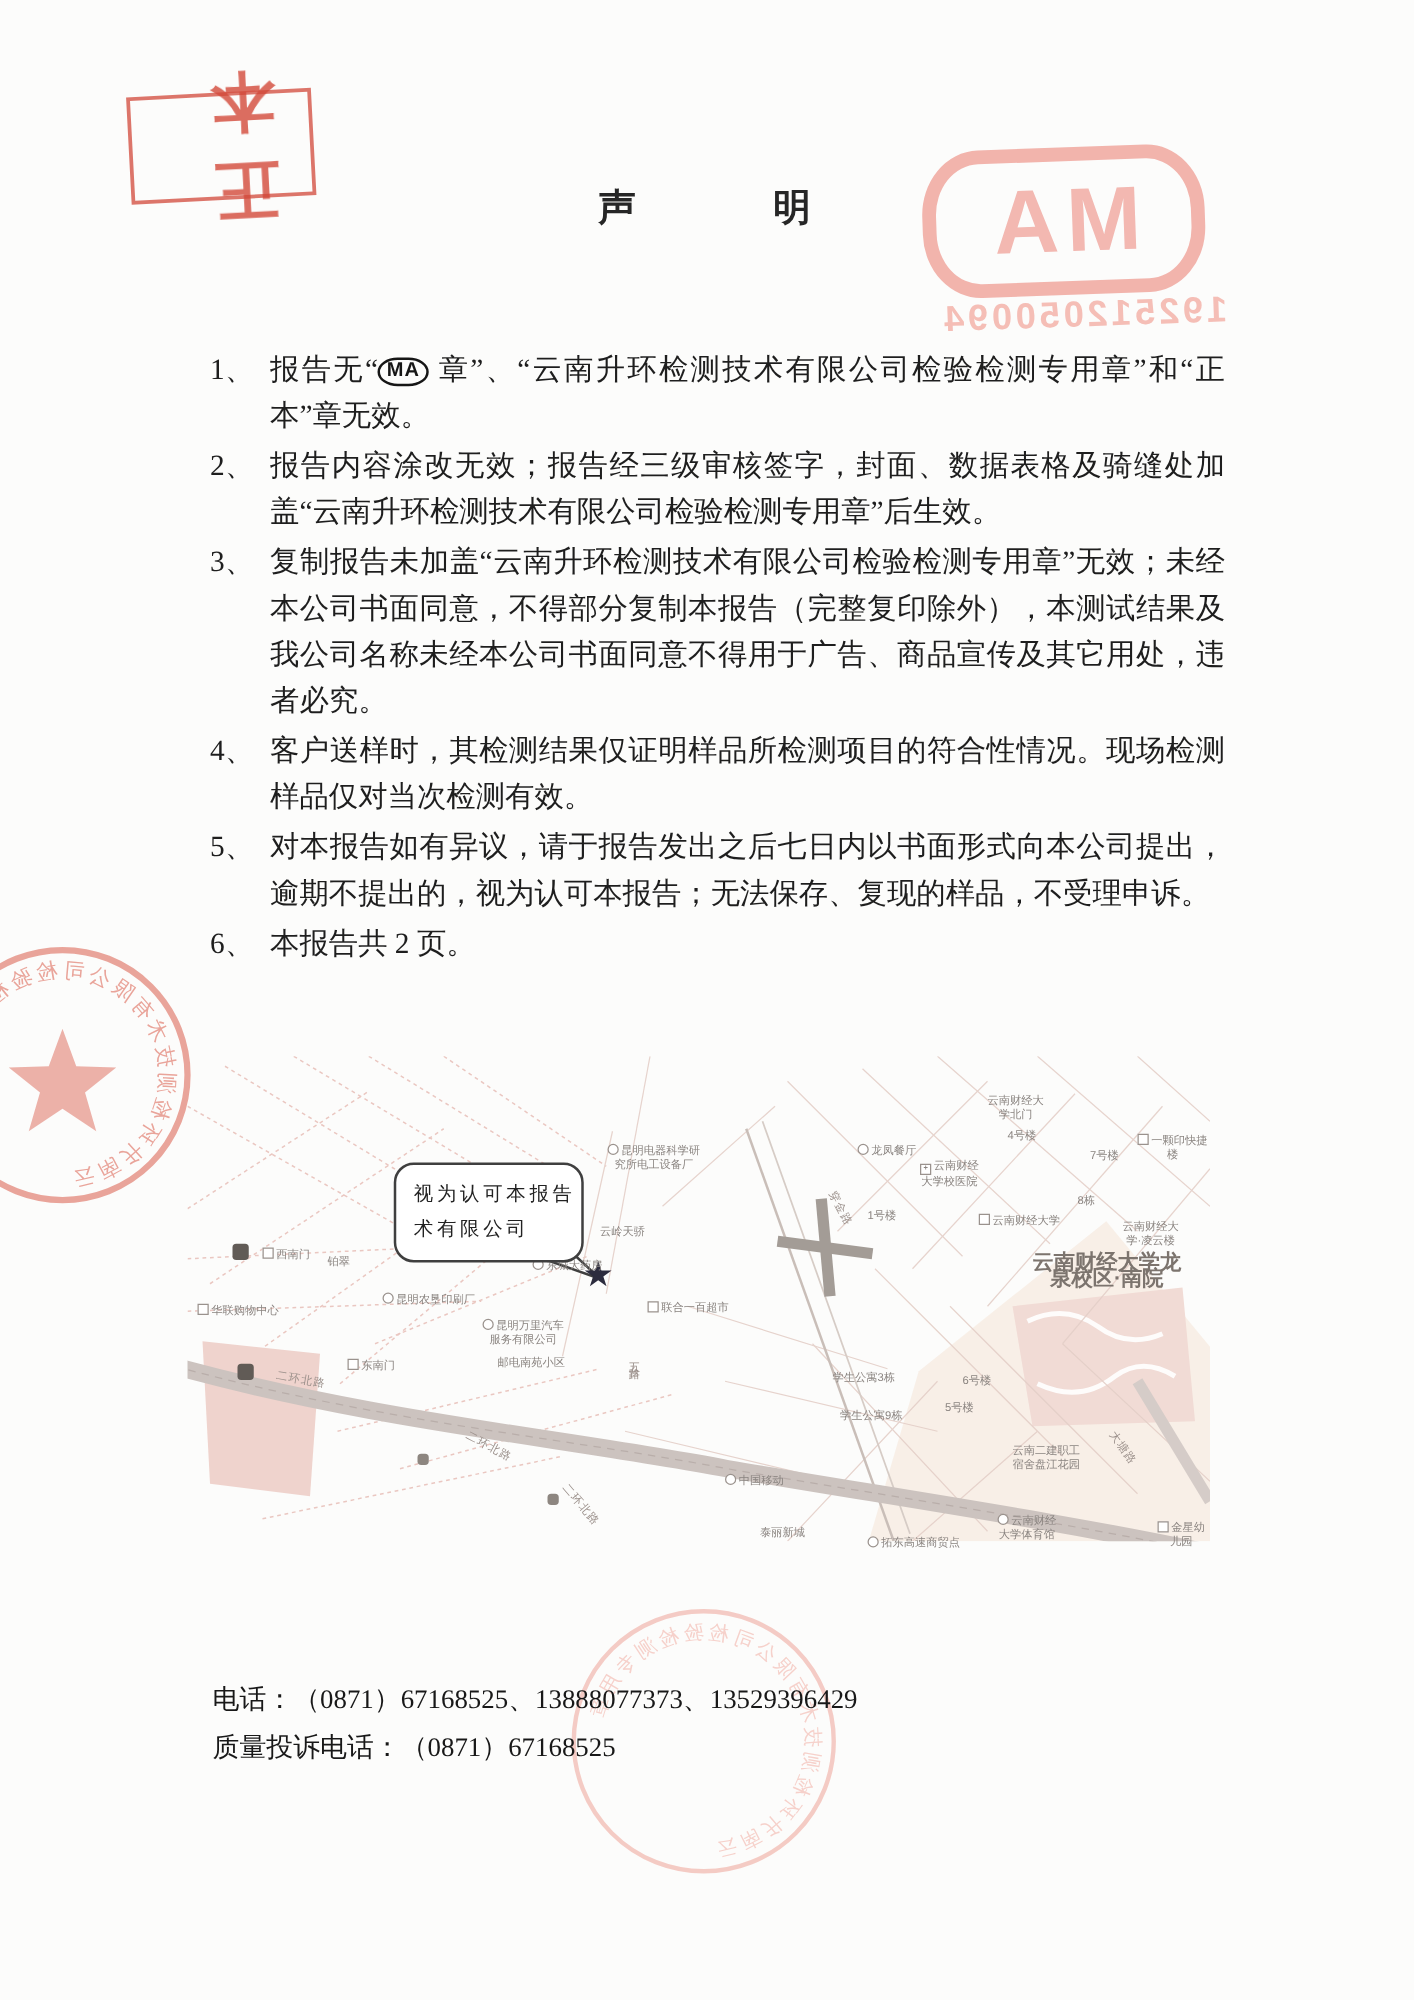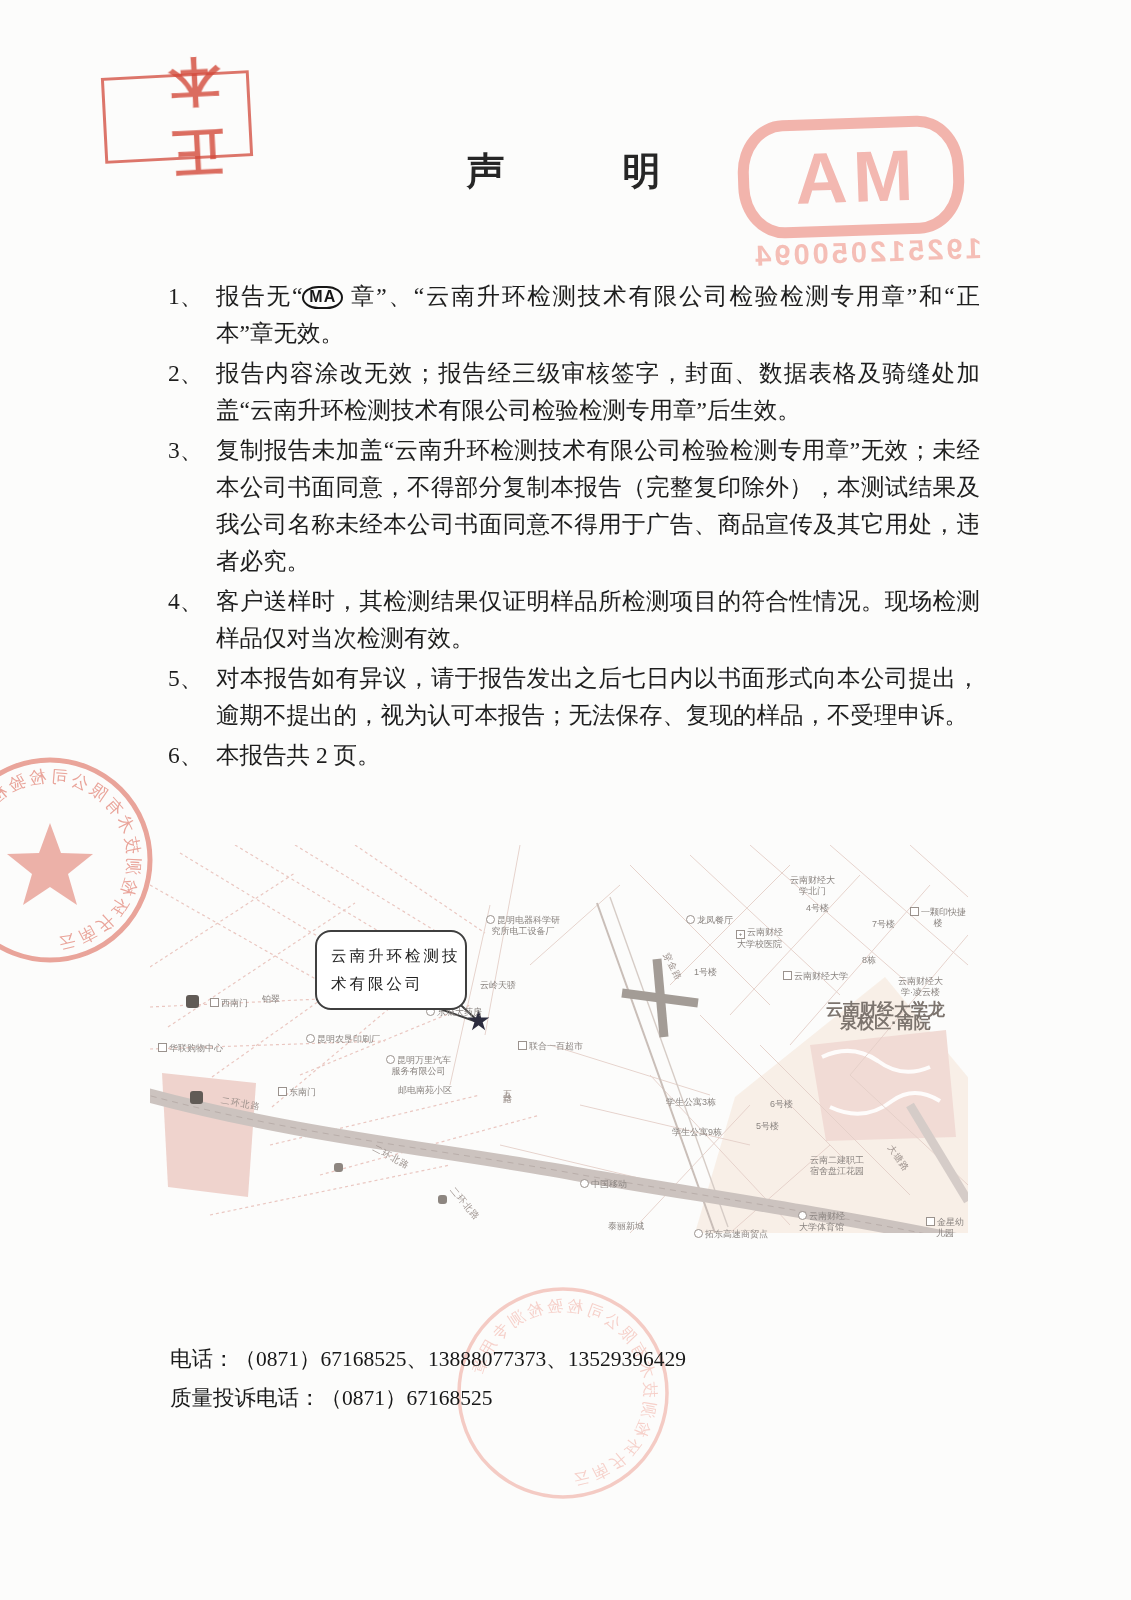--- a/index.html
+++ b/index.html
@@ -20,21 +20,21 @@
   .stamp-cma span { font-family:"Liberation Sans",sans-serif; font-weight:bold;
     font-size:72px; letter-spacing:6px; color:rgba(233,116,104,.5); }
   .stamp-cma-num { position:absolute; left:742px; top:236px; width:250px; text-align:center;
     transform:rotate(-2deg) scaleX(-1); font-family:"Liberation Sans",sans-serif;
     font-size:29px; letter-spacing:3px; color:rgba(238,138,126,.55); font-weight:bold; }
 
   .stamp-svg { position:absolute; }
 
   
   .doc-title { position:absolute; left:0; top:146px; width:100%; text-align:center;
-    font-size:38px; font-weight:bold; letter-spacing:40px; padding-left:36px; color:#262626; }
+    font-size:30px; font-weight:bold; letter-spacing:40px; padding-left:36px; color:#262626; }
 
   .statement { position:absolute; left:168px; top:278px; width:812px; font-size:23.5px; }
   .st-item { display:flex; margin-bottom:3px; }
   .st-num { width:48px; flex:0 0 48px; line-height:37px; }
   .st-text { flex:1; line-height:37px; text-align:justify; }
   .cma-badge { display:inline-block; border:2.5px solid #161616; border-radius:46%/58%;
     padding:0 5px 1px 5px; font-family:"Liberation Sans",sans-serif; font-weight:bold;
     font-size:16px; line-height:18px; vertical-align:2px; letter-spacing:1px; color:#161616; }
 
   
@@ -178,34 +178,34 @@
       <path d="M760,260 L818,356" stroke="#d5ccc8" stroke-width="9" fill="none"></path>
 
       <g stroke="#a39c96" stroke-width="9">
         <path d="M472,148 L548,158"></path>
           <path d="M507,114 L514,192"></path>
       </g>
 
       <polygon class="callout-tail" points="256,152 300,150 330,178" fill="#ffffff" stroke="#3f3f3f" stroke-width="2"></polygon>
     </svg>
 
-    <div class="callout">云南升环检测技
+    <div class="callout">视为认可本报告
 术有限公司</div>
 
     <div class="map-star" id="map-star" style="left: 316px; top: 162px;">★</div>
 
   <div class="map-label" style="left: 336px; top: 70px;"><span class="mini-icon circle"></span>昆明电器科学研
 究所电工设备厂</div>
       <div class="map-label" style="left: 330px; top: 122px; margin-top: 13px;">云岭天骄</div>
       <div class="map-label" style="left: 276px; top: 162px;"><span class="mini-icon circle"></span>东城大药房</div>
       <div class="map-label" style="left: 356px; top: 196px; padding-left: 12px;"><span class="mini-icon "></span>联合一百超市</div>
       <div class="map-label" style="left: 156px; top: 189px;"><span class="mini-icon circle"></span>昆明农垦印刷厂</div>
       <div class="map-label" style="left: 8px; top: 198px;"><span class="mini-icon "></span>华联购物中心</div>
       <div class="map-label" style="left: 60px; top: 153px;"><span class="mini-icon "></span>西南门</div>
-      <div class="map-label" style="left: 112px; top: 149px;">铂翠</div>
+      <div class="map-label" style="left: 112px; top: 159px;">铂翠</div>
       <div class="map-label" style="left: 236px; top: 210px;"><span class="mini-icon circle"></span>昆明万里汽车
 服务有限公司</div>
       <div class="map-label" style="left: 248px; top: 240px;">邮电南苑小区</div>
       <div class="map-label" style="left: 128px; top: 242px;"><span class="mini-icon "></span>东南门</div>
       <div class="map-label" style="left: 430px; top: 334px;"><span class="mini-icon circle"></span>中国移动</div>
       <div class="map-label" style="left: 458px; top: 376px;">泰丽新城</div>
       <div class="map-label" style="left: 544px; top: 364px; margin-top: 20px;"><span class="mini-icon circle"></span>拓东高速商贸点</div>
       <div class="map-label" style="left: 648px; top: 366px;"><span class="mini-icon circle"></span>云南财经
 大学体育馆</div>
       <div class="map-label" style="left: 772px; top: 372px;"><span class="mini-icon "></span>金星幼儿园</div>

